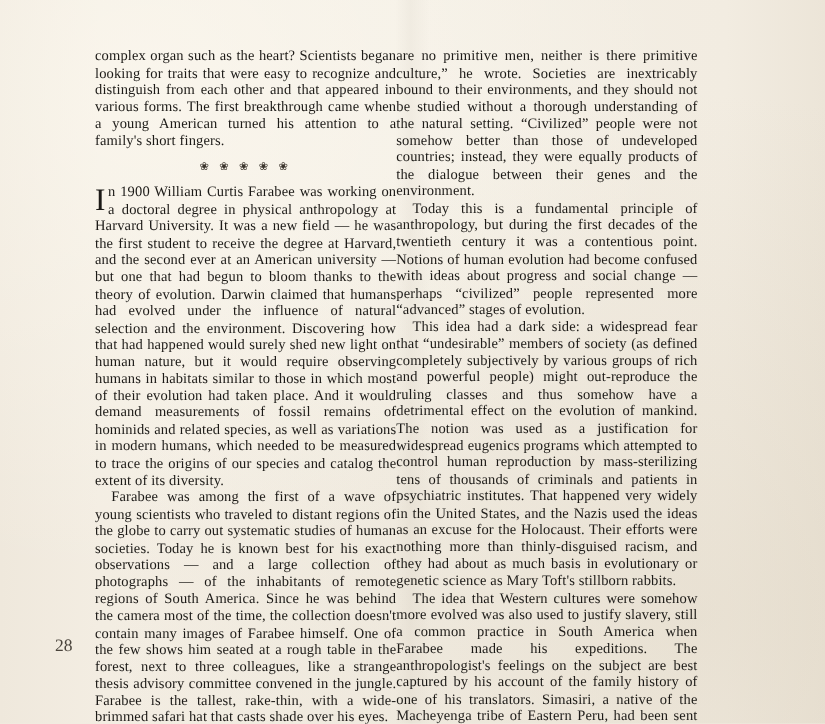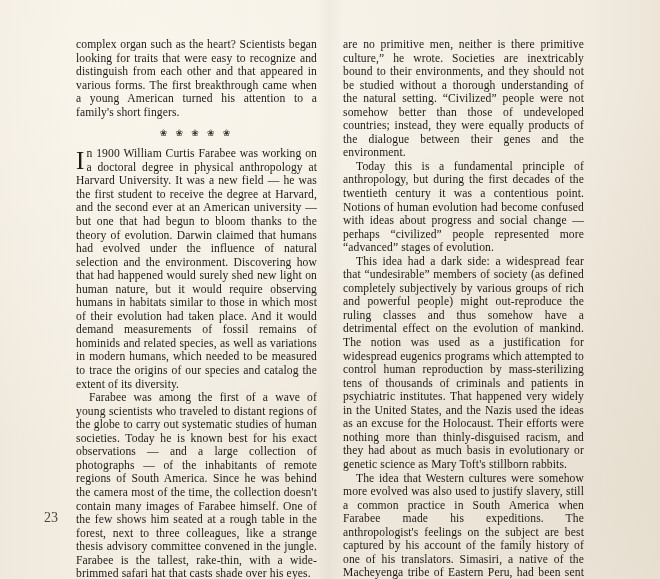--- a/index.html
+++ b/index.html
@@ -21,21 +21,20 @@
     box-sizing: border-box;
     background: linear-gradient(90deg, #efe8dc 0%, #f3ede2 12%, #f4efe5 50%, #f2ece1 88%, #ece5d8 100%);
   }
   .columns {
     position: absolute;
     top: 38px;
     left: 76px;
     width: 508px;
     height: 500px;
     display: flex;
-    gap: 26px;
   }
   .col {
     width: 241px;
     position: relative;
   }
   p {
     margin: 0;
     font-size: 11.6px;
     line-height: 13.55px;
     text-align: justify;
@@ -117,14 +116,14 @@
     <div class="col">
       <p>are no primitive men, neither is there primitive culture,” he wrote. Societies are inextricably bound to their environments, and they should not be studied without a thorough understanding of the natural setting. “Civilized” people were not somehow better than those of undeveloped countries; instead, they were equally products of the dialogue between their genes and the environment.</p>
       <p class="indent">Today this is a fundamental principle of anthropology, but during the first decades of the twentieth century it was a contentious point. Notions of human evolution had become confused with ideas about progress and social change — perhaps “civilized” people represented more “advanced” stages of evolution.</p>
       <p class="indent">This idea had a dark side: a widespread fear that “undesirable” members of society (as defined completely subjectively by various groups of rich and powerful people) might out-reproduce the ruling classes and thus somehow have a detrimental effect on the evolution of mankind. The notion was used as a justification for widespread eugenics programs which attempted to control human reproduction by mass-sterilizing tens of thousands of criminals and patients in psychiatric institutes. That happened very widely in the United States, and the Nazis used the ideas as an excuse for the Holocaust. Their efforts were nothing more than thinly-disguised racism, and they had about as much basis in evolutionary or genetic science as Mary Toft's stillborn rabbits.</p>
       <p class="indent">The idea that Western cultures were somehow more evolved was also used to justify slavery, still a common practice in South America when Farabee made his expeditions. The anthropologist's feelings on the subject are best captured by his account of the family history of one of his translators. Simasiri, a native of the Macheyenga tribe of Eastern Peru, had been sent to live with a well-educated Spanish family as a young boy.</p>
 
     </div>
 
   </div>
 
-  <div class="folio">23</div>
+  <div class="folio">28</div>
 </div>
 
 </body></html>

